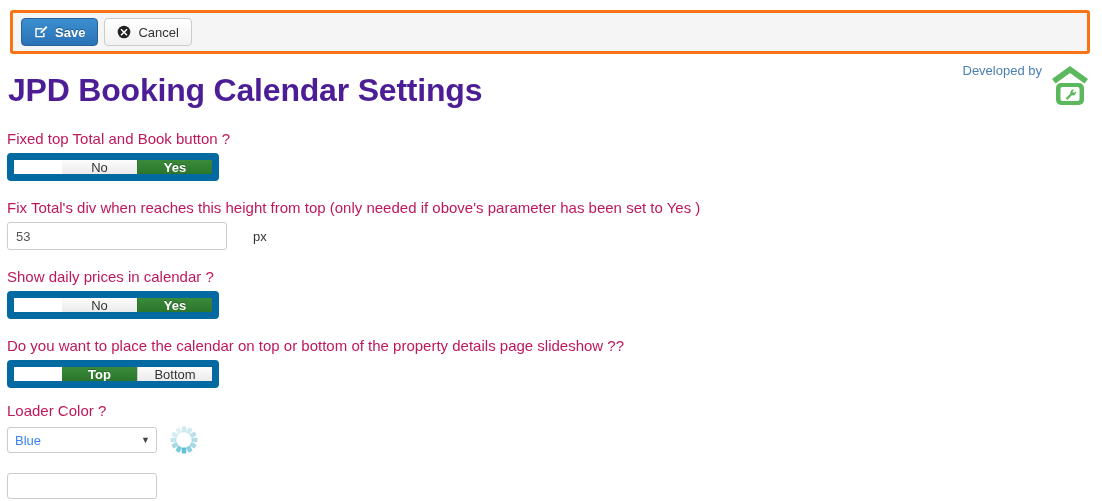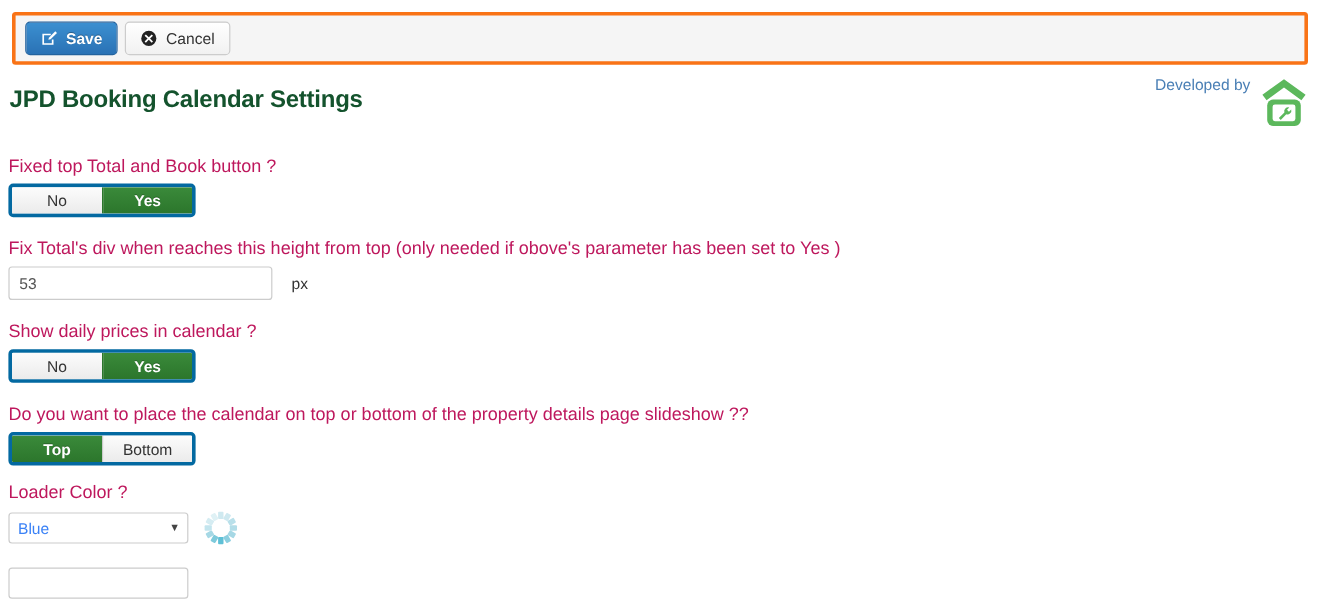--- a/index.html
+++ b/index.html
@@ -54,23 +54,23 @@
     color: #333333;
   }
   .icon-pencil { width: 14px; height: 14px; display: block; }
   .icon-xcircle { width: 14px; height: 14px; display: block; }
 
   
   .page-title {
     position: absolute;
     left: 8px;
     top: 72px;
-    font-size: 20px;
+    font-size: 32px;
     font-weight: bold;
-    color: #14532d;
+    color: #4c1d95;
     letter-spacing: -0.2px;
     margin: 0;
   }
 
   
   .developed {
     position: absolute;
     right: 12px;
     top: 63px;
     display: flex;
@@ -97,22 +97,23 @@
     line-height: 17px;
     padding: 0 0 6px 0;
   }
 
   
   .toggle {
     display: inline-flex;
     height: 28px;
     border-radius: 4px;
     overflow: hidden;
-    border: 3px solid #0369a1;
+    border: 7px solid #0369a1;
     box-shadow: inset 0 1px 0 rgba(255,255,255,.6);
+    padding-left: 48px;
   }
   .toggle-opt {
     min-width: 75px;
     display: flex;
     align-items: center;
     justify-content: center;
     font-size: 13px;
     cursor: pointer;
     user-select: none;
     background: linear-gradient(to bottom, #fcfcfc 0%, #ebebeb 100%);
@@ -121,21 +122,21 @@
   .toggle-opt + .toggle-opt { border-left: 1px solid #cccccc; }
   .toggle-opt.active {
     background: linear-gradient(to bottom, #3a8a3a 0%, #2c762c 100%);
     color: #ffffff;
     font-weight: bold;
     text-shadow: 0 -1px 0 rgba(0,0,0,.25);
     border-color: #2c762c;
   }
 
   
-  .input-row { display: flex; align-items: center; gap: 16px; }
+  .input-row { display: flex; align-items: center; gap: 26px; }
   .text-input {
     width: 220px;
     height: 28px;
     border: 1px solid #cccccc;
     border-radius: 3px;
     padding: 0 8px;
     font-size: 13px;
     color: #555555;
     font-family: "Liberation Sans", sans-serif;
     background: #ffffff;

